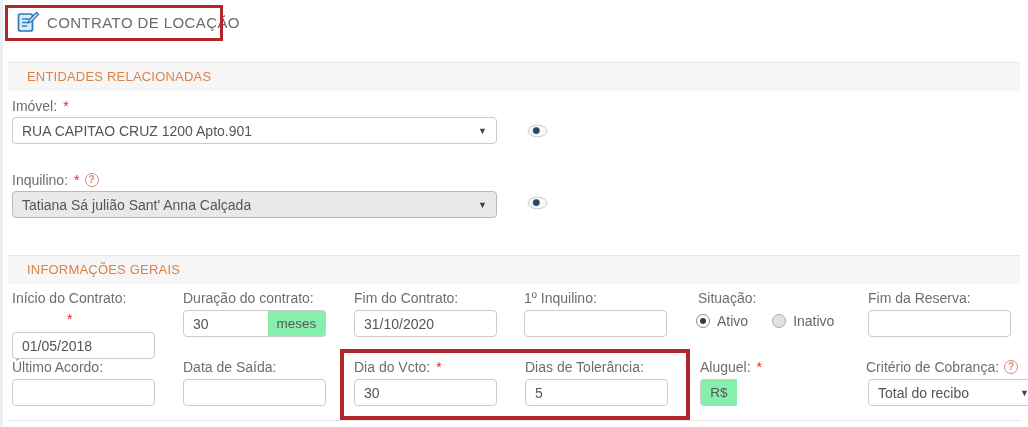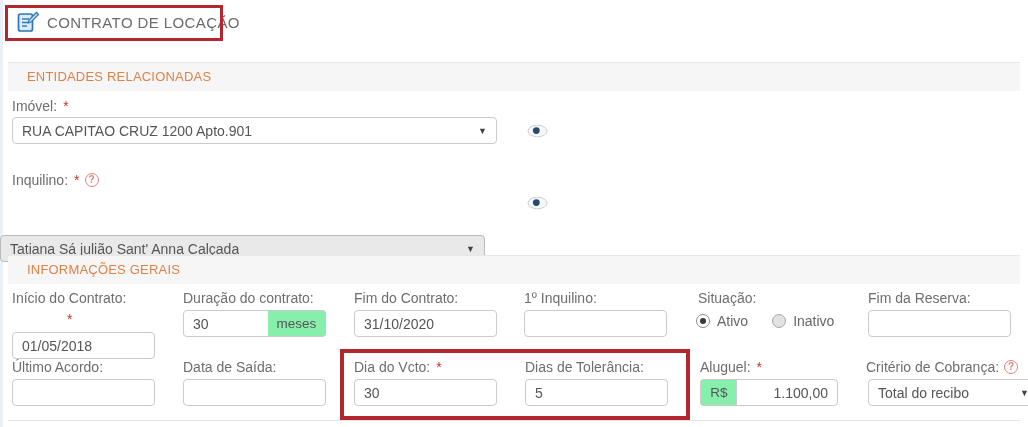--- a/index.html
+++ b/index.html
@@ -91,21 +91,21 @@
   <svg class="eye" style="left:527px; top:124px;" width="21" height="14" viewBox="0 0 21 14">
     <ellipse cx="10.5" cy="7" rx="9.5" ry="5.8" fill="#f7f7f7" stroke="#c7cfd6" stroke-width="1"></ellipse>
     <circle cx="9.3" cy="6.6" r="3.4" fill="#27496d"></circle>
   </svg>
 
   <div class="field-label" style="left:12px; top:172px;">
     <span>Inquilino:</span>
       <span class="req">*</span>
     <span class="help">?</span>
   </div>
-  <div class="select disabled" style="left:0; top:191px; width:485px;margin-top:44px;">
+  <div class="select disabled" style="left:12px; top:191px; width:485px;">
     <span class="sel-text">Tatiana Sá julião Sant' Anna Calçada</span>
     <span class="caret">▼</span>
   </div>
   <svg class="eye" style="left:527px; top:196px;" width="21" height="14" viewBox="0 0 21 14">
     <ellipse cx="10.5" cy="7" rx="9.5" ry="5.8" fill="#f7f7f7" stroke="#c7cfd6" stroke-width="1"></ellipse>
     <circle cx="9.3" cy="6.6" r="3.4" fill="#27496d"></circle>
   </svg>
 
   <div class="section-bar" style="top:255px;">
     <span>INFORMAÇÕES GERAIS</span>
@@ -174,21 +174,20 @@
   </div>
 
   <input class="text-input" style="left: 12px; top: 379px; width: 143px;" value="">
   <input class="text-input" style="left: 183px; top: 379px; width: 143px;" value="">
   <input class="text-input" style="left: 354px; top: 379px; width: 143px;" value="30">
   <input class="text-input" style="left: 525px; top: 379px; width: 143px;" value="5">
 
   <div class="addon left" style="left:700px; top:379px; width:37px;">
     <span>R$</span>
   </div>
-  <input class="text-input no-radius-left align-right" style="left: 736px; top: 379px; width: 102px;" value="1.100,00">
 
   <div class="select" style="left:868px; top:379px; width:171px;">
     <span class="sel-text">Total do recibo</span>
     <span class="caret">▼</span>
   </div>
 
   <div class="divider"></div>
 </div>
 
 </body></html>

